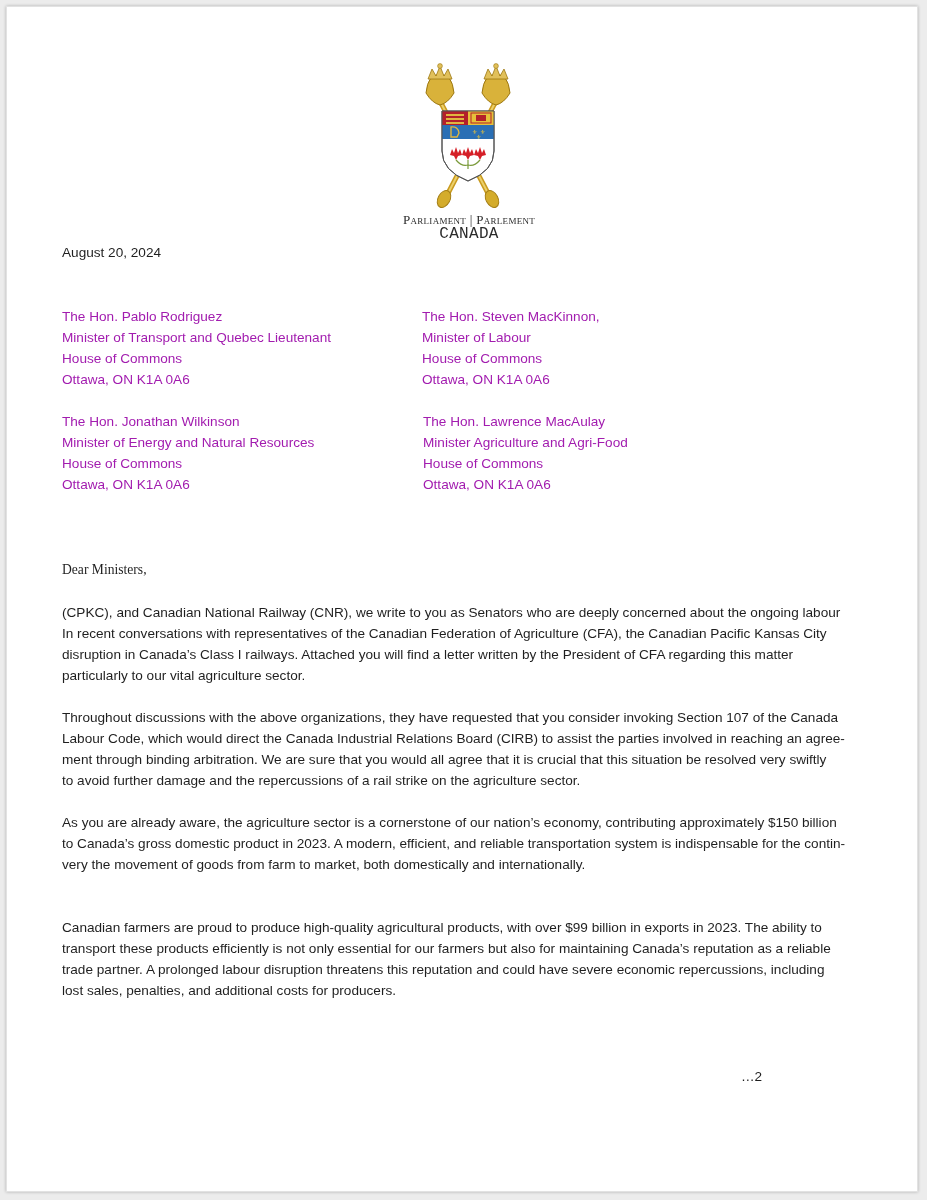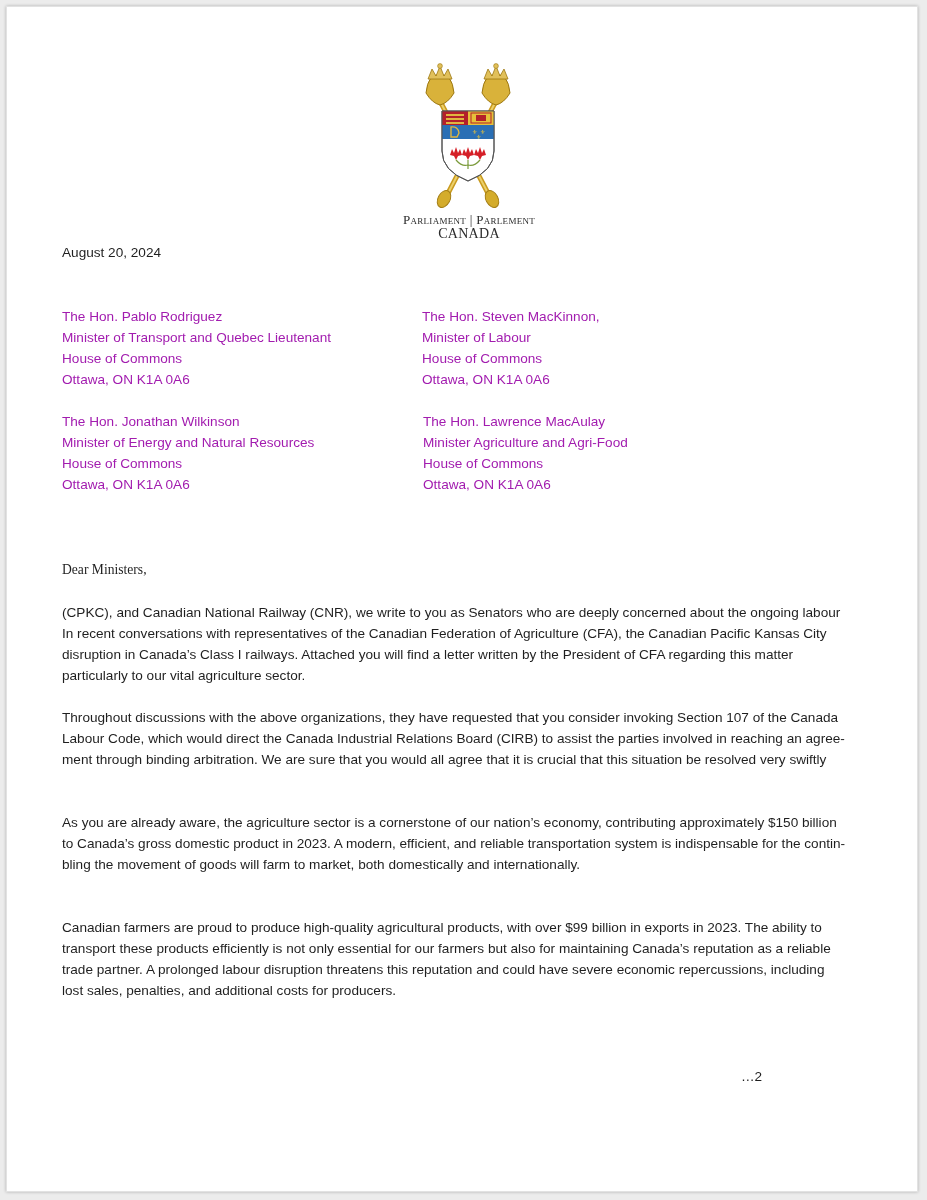--- a/index.html
+++ b/index.html
@@ -41,22 +41,23 @@
     color: #2b2b2b;
     line-height: 14px;
   }
   .wordmark .line1 {
     font-size: 11.5px;
     letter-spacing: 0.3px;
     font-variant: small-caps;
     font-size: 13px;
   }
   .wordmark .line2 {
-    font-size: 14px;
+    font-size: 16px;
     letter-spacing: 0.3px;
+    font-family: Liberation Mono, monospace;
   }
   .text {
     position: absolute;
     font-size: 13.6px;
     color: #1f1f1f;
     line-height: 21px;
     white-space: nowrap;
   }
   .date { left: 56px; top: 236px; }
   .addr { position: absolute; }
@@ -186,26 +187,27 @@
     <div>(CPKC), and Canadian National Railway (CNR), we write to you as Senators who are deeply concerned about the ongoing labour</div>
     <div>In recent conversations with representatives of the Canadian Federation of Agriculture (CFA), the Canadian Pacific Kansas City</div>
     <div>disruption in Canada’s Class I railways. Attached you will find a letter written by the President of CFA regarding this matter</div>
     <div>particularly to our vital agriculture sector.</div>
   </div>
 
   <div class="para p2">
     <div>Throughout discussions with the above organizations, they have requested that you consider invoking Section 107 of the Canada</div>
     <div>Labour Code, which would direct the Canada Industrial Relations Board (CIRB) to assist the parties involved in reaching an agree-</div>
     <div>ment through binding arbitration. We are sure that you would all agree that it is crucial that this situation be resolved very swiftly</div>
+    <div>to avoid further damage and the repercussions of a rail strike on the agriculture sector.</div>
   </div>
 
   <div class="para p3">
     <div>As you are already aware, the agriculture sector is a cornerstone of our nation’s economy, contributing approximately $150 billion</div>
     <div>to Canada’s gross domestic product in 2023. A modern, efficient, and reliable transportation system is indispensable for the contin-</div>
-    <div>bling the movement of goods will farm to market, both domestically and internationally.</div>
+    <div>very the movement of goods from farm to market, both domestically and internationally.</div>
   </div>
 
   <div class="para p4">
     <div>Canadian farmers are proud to produce high-quality agricultural products, with over $99 billion in exports in 2023. The ability to</div>
     <div>transport these products efficiently is not only essential for our farmers but also for maintaining Canada’s reputation as a reliable</div>
     <div>trade partner. A prolonged labour disruption threatens this reputation and could have severe economic repercussions, including</div>
     <div>lost sales, penalties, and additional costs for producers.</div>
   </div>
 
   <div class="continuation">…2</div>

